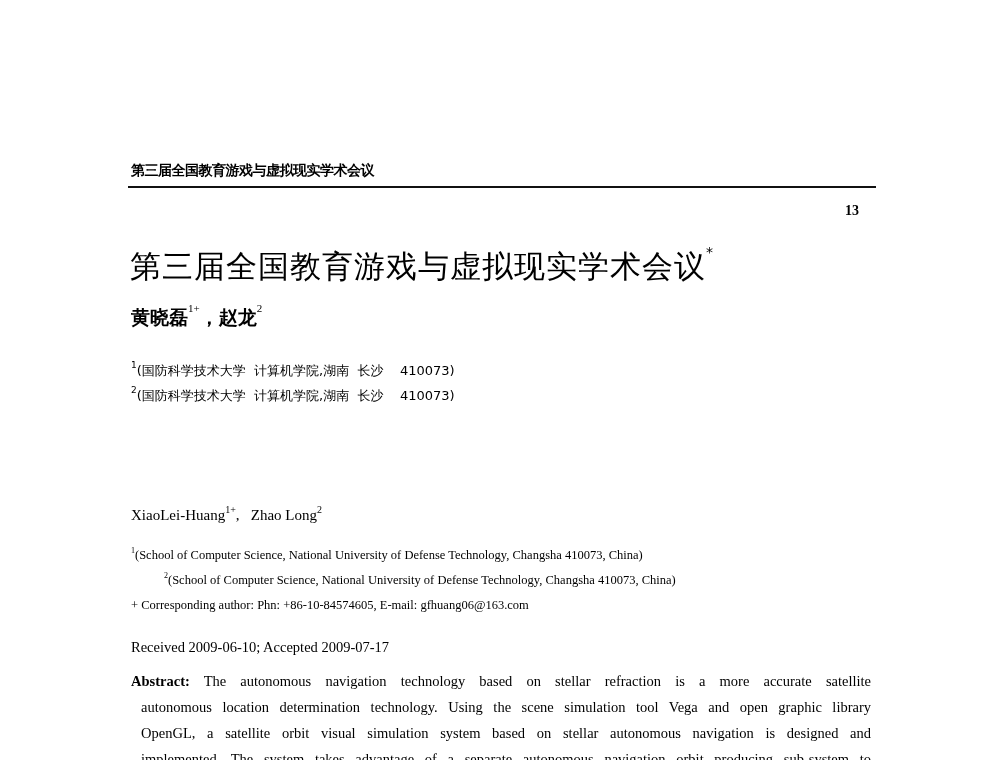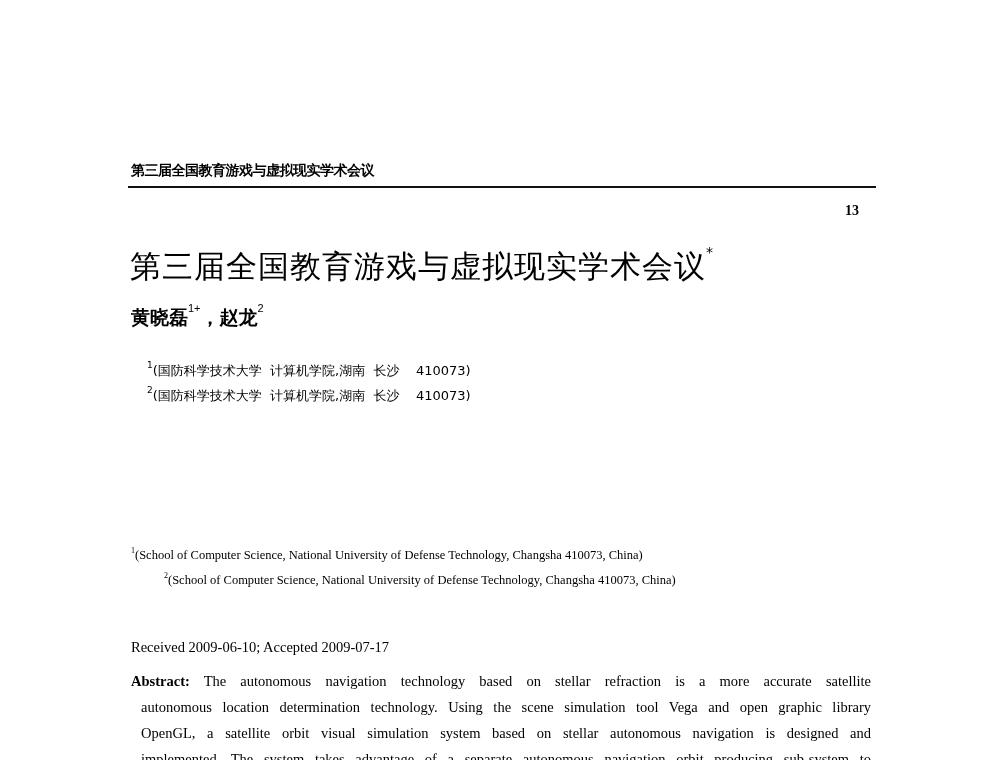--- a/index.html
+++ b/index.html
@@ -11,24 +11,24 @@
   }
   .page { position: absolute; left: 0; top: 0; width: 1000px; height: 760px; }
   .abs { position: absolute; white-space: nowrap; }
 
   .run-header { left: 131px; top: 162px; font-size: 14px; font-family: "DejaVu Sans", sans-serif; font-weight: bold; letter-spacing: -0.5px; }
   .page-num { left: 845px; top: 163px; font-size: 14px; font-weight: bold; margin-top: 40px; }
   .header-rule { left: 128px; top: 186px; width: 748px; height: 2px; background: #111; }
 
   .cn-title { left: 130px; top: 246px; font-size: 31px; font-family: "DejaVu Sans", sans-serif; letter-spacing: 1px; }
   .cn-title sup, .authors sup, .en-title .star { font-size: 14px; vertical-align: top; position: relative; top: -2px; }
-  .cn-authors { left: 131px; top: 305px; font-size: 19px; font-family: Liberation Sans, sans-serif; font-weight: bold; }
+  .cn-authors { left: 131px; top: 305px; font-size: 19px; font-family: Liberation Serif, serif; font-weight: bold; }
   .cn-authors sup { font-size: 11px; vertical-align: top; position: relative; top: -3px; font-weight: normal; }
 
-  .cn-affil { left: 131px; font-size: 13px; font-family: "DejaVu Sans", sans-serif; margin-left: 16px; }
+  .cn-affil { left: 131px; font-size: 13px; font-family: "DejaVu Sans", sans-serif; }
   .cn-affil sup { font-size: 9px; vertical-align: top; position: relative; top: -2px; }
 
   .en-title { left: 131px; top: 430px; width: 745px; white-space: normal; font-size: 20.5px; font-weight: bold; line-height: 26px; }
   .en-authors { left: 131px; top: 507px; font-size: 15px; }
   .en-authors sup { font-size: 10px; vertical-align: top; position: relative; top: -3px; }
 
   .en-affil { left: 131px; font-size: 12.5px; }
   .en-affil sup { font-size: 8px; vertical-align: top; position: relative; top: -2px; }
   .corr { left: 131px; top: 598px; font-size: 12.5px; }
   .received { left: 131px; top: 623px; font-size: 14.5px; margin-top: 16px; }
@@ -56,28 +56,32 @@
   </div>
 
   <div class="abs cn-affil" style="top:362px;">
     <sup>1</sup><span style="white-space:pre;">(国防科学技术大学  计算机学院,湖南  长沙    410073)</span>
   </div>
   <div class="abs cn-affil" style="top:387px;">
     <sup>2</sup><span style="white-space:pre;">(国防科学技术大学  计算机学院,湖南  长沙    410073)</span>
   </div>
 
 
+  <div class="abs en-authors">
+    <span>XiaoLei-Huang</span><sup>1+</sup><span style="white-space:pre;">,   </span><span>Zhao Long</span><sup>2</sup>
+  </div>
 
   <div class="abs en-affil" style="top:548px;">
     <sup>1</sup><span>(School of Computer Science, National University of Defense Technology, Changsha 410073, China)</span>
   </div>
   <div class="abs en-affil" style="top:573px;margin-left:33px;">
     <sup>2</sup><span>(School of Computer Science, National University of Defense Technology, Changsha 410073, China)</span>
   </div>
 
+  <div class="abs corr">+ Corresponding author: Phn: +86-10-84574605, E-mail: gfhuang06@163.com</div>
   <div class="abs received">Received 2009-06-10; Accepted 2009-07-17</div>
 
   <div class="abs abstract">
     <span class="first-line"><span class="label">Abstract:</span> <span>The autonomous navigation technology based on stellar refraction is a more accurate satellite</span></span>
     <span class="body-line">autonomous location determination technology. Using the scene simulation tool Vega and open graphic library</span>
     <span class="body-line">OpenGL, a satellite orbit visual simulation system based on stellar autonomous navigation is designed and</span>
     <span class="body-line">implemented. The system takes advantage of a separate autonomous navigation orbit producing sub-system to</span>
   </div>
 
 </div>

